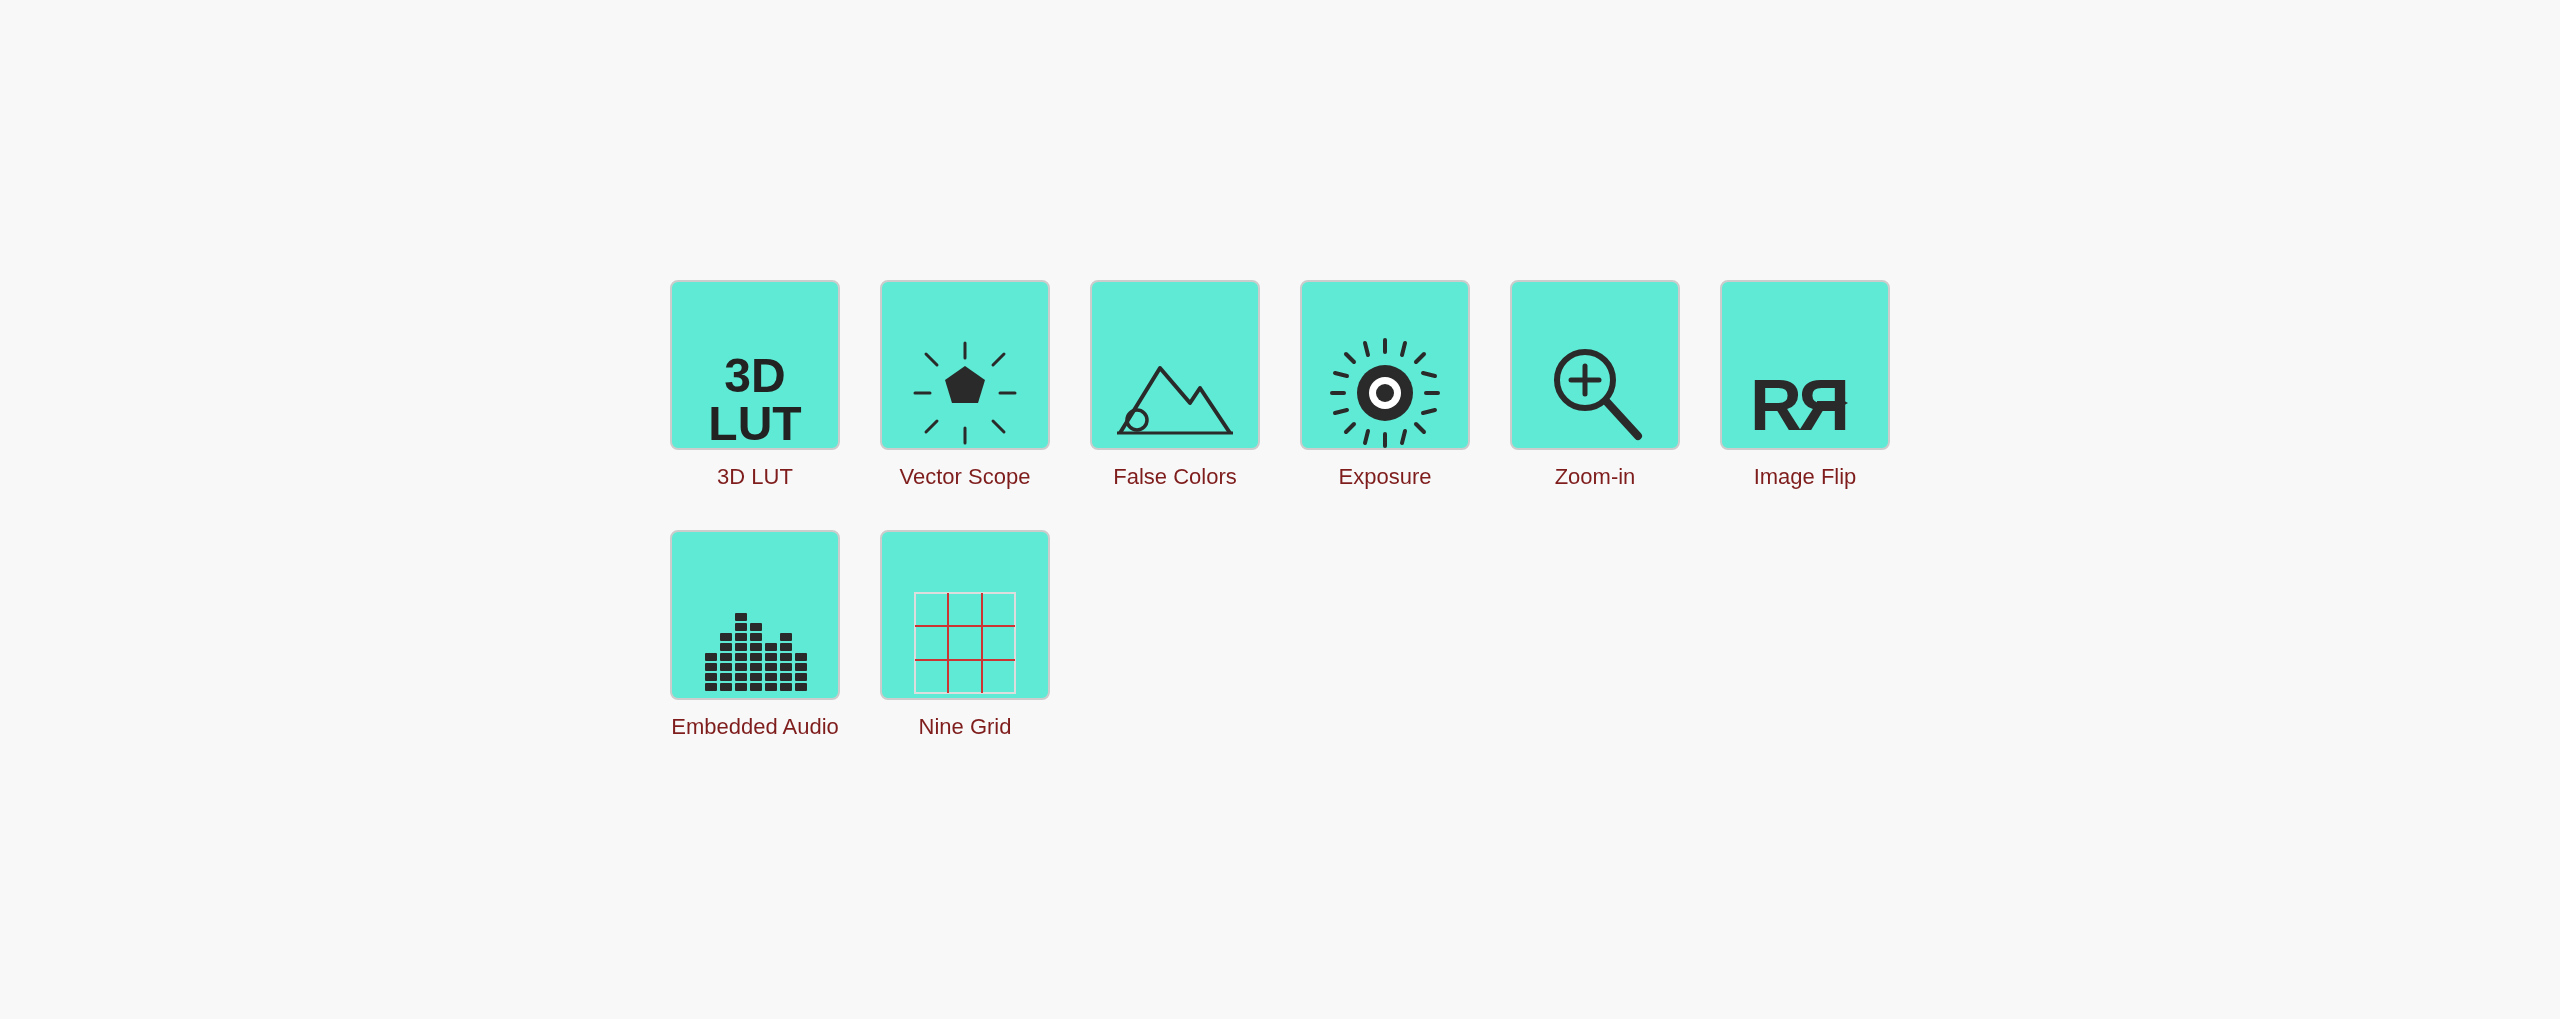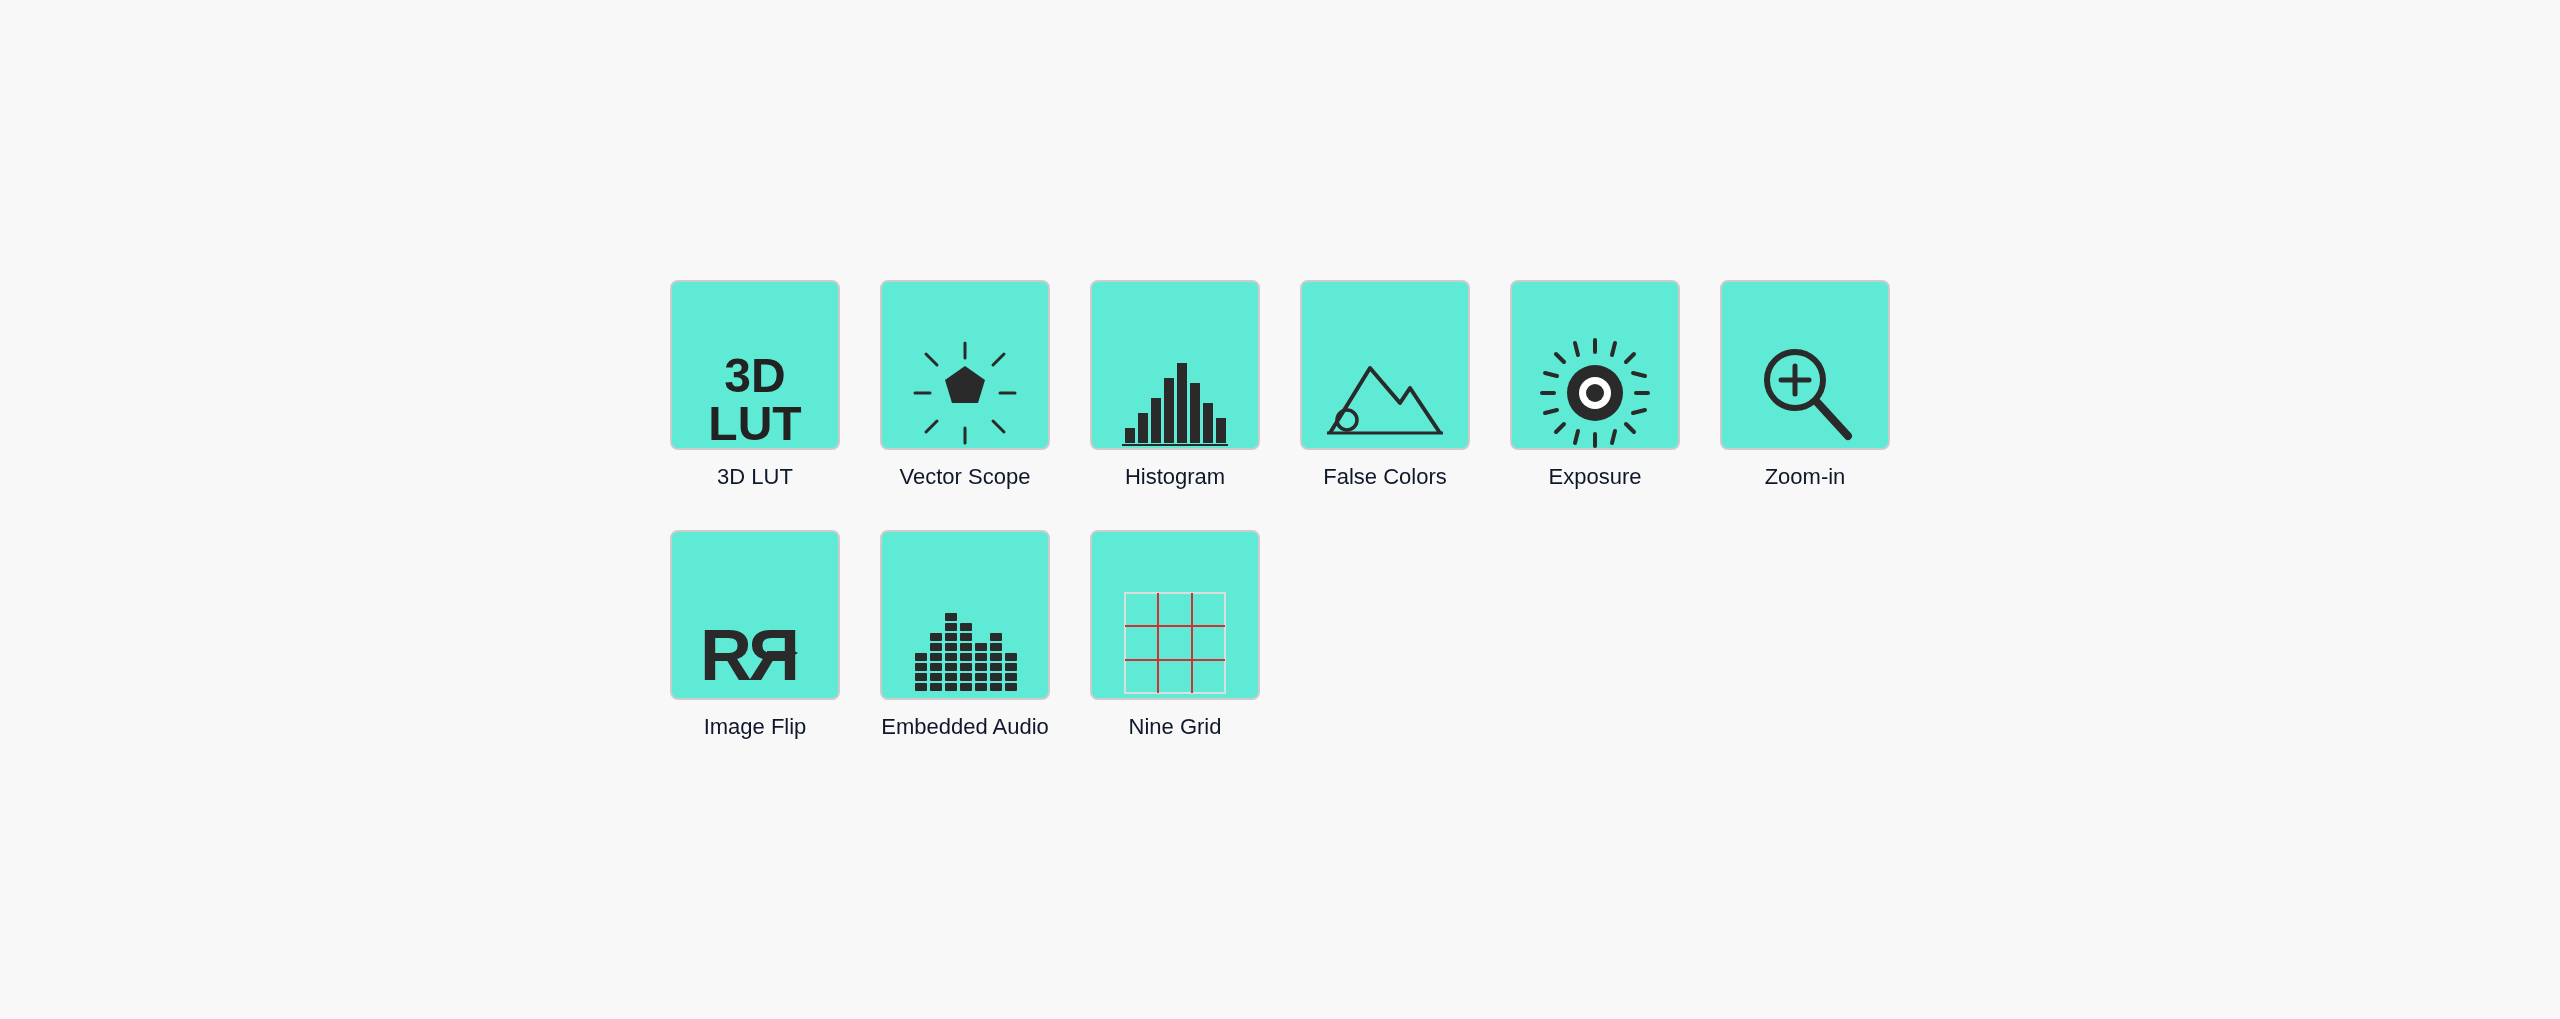--- a/index.html
+++ b/index.html
@@ -32,21 +32,21 @@
       border: 2px solid #cccccc;
       border-radius: 8px;
       background: #5eead4;
       display: flex;
       align-items: flex-end;
       justify-content: center;
       overflow: hidden;
     }
     .icon-label {
       font-size: 22px;
-      color: #0f172a;
+      color: #7f1d1d;
       text-align: center;
       font-weight: 400;
     }
     
     .lut-text {
       font-size: 48px;
       font-weight: 900;
       color: #222;
       line-height: 1;
       text-align: center;
@@ -79,36 +79,20 @@
         <line x1="83" y1="83" x2="94" y2="94" stroke="#2a2a2a" stroke-width="3" stroke-linecap="round"></line>
         <line x1="94" y1="16" x2="83" y2="27" stroke="#2a2a2a" stroke-width="3" stroke-linecap="round"></line>
         <line x1="16" y1="94" x2="27" y2="83" stroke="#2a2a2a" stroke-width="3" stroke-linecap="round"></line>
 
         <polygon points="55,28 75,42 68,65 42,65 35,42" fill="#2a2a2a"></polygon>
       </svg>
     </div>
     <span class="icon-label">Vector Scope</span>
   </div>
 
-  <div class="icon-cell">
-    <div class="icon-box">
-      <svg width="110" height="100" viewBox="0 0 110 100">
-        <rect x="5" y="80" width="10" height="15" fill="#2a2a2a"></rect>
-        <rect x="18" y="65" width="10" height="30" fill="#2a2a2a"></rect>
-        <rect x="31" y="50" width="10" height="45" fill="#2a2a2a"></rect>
-        <rect x="44" y="30" width="10" height="65" fill="#2a2a2a"></rect>
-        <rect x="57" y="15" width="10" height="80" fill="#2a2a2a"></rect>
-        <rect x="70" y="35" width="10" height="60" fill="#2a2a2a"></rect>
-        <rect x="83" y="55" width="10" height="40" fill="#2a2a2a"></rect>
-        <rect x="96" y="70" width="10" height="25" fill="#2a2a2a"></rect>
-        <line x1="2" y1="97" x2="108" y2="97" stroke="#2a2a2a" stroke-width="2"></line>
-      </svg>
-    </div>
-    <span class="icon-label">Histogram</span>
-  </div>
 
 
 
   <div class="icon-cell">
     <div class="icon-box">
       <svg width="120" height="110" viewBox="0 0 120 110">
 
         <polyline points="5,95 45,30 75,65 85,50 115,95" fill="none" stroke="#2a2a2a" stroke-width="4" stroke-linejoin="round"></polyline>
 
         <circle cx="22" cy="82" r="10" fill="none" stroke="#2a2a2a" stroke-width="3.5"></circle>

